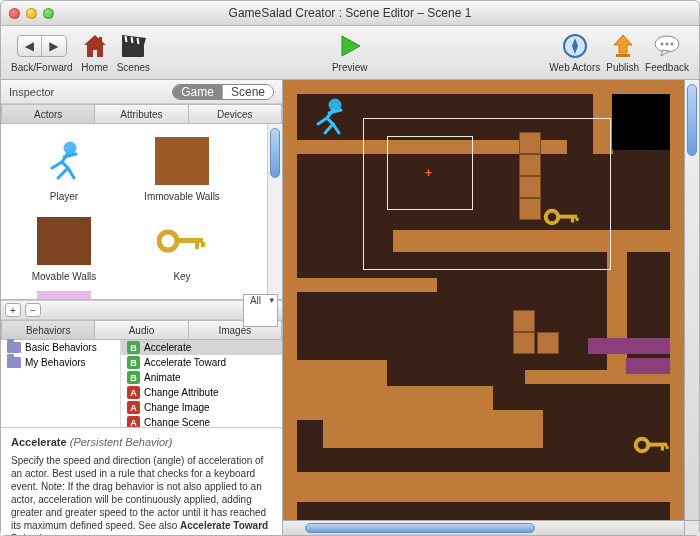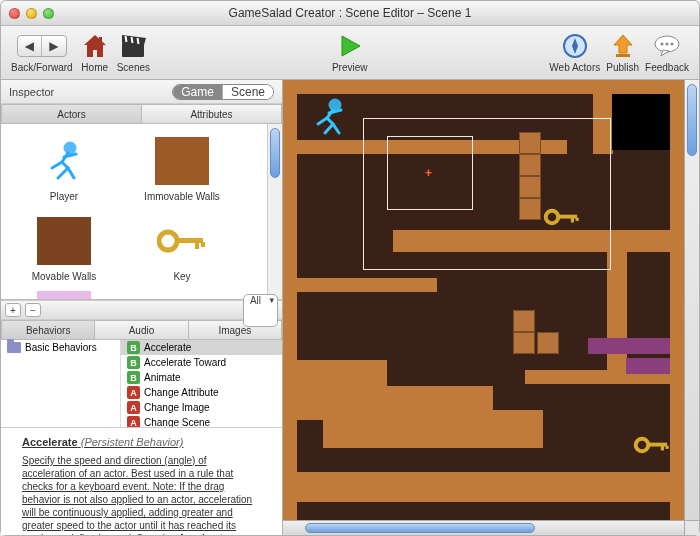--- a/index.html
+++ b/index.html
@@ -31,34 +31,34 @@
   .tabs3 div { flex:1; background:linear-gradient(#f6f6f6,#dedede); border:1px solid #bbb; border-left:none; display:flex; align-items:center; justify-content:center; }
   .tabs3 div:first-child{border-left:1px solid #bbb;}
   .tabs3 div.active{ background:linear-gradient(#e2e2e2,#cfcfcf); }
   .actors { flex:0 0 176px; background:#fff; border-bottom:1px solid #bbb; display:flex; flex-wrap:wrap; overflow:hidden; position:relative; padding:4px 4px; }
   .actor { width:118px; height:80px; display:flex; flex-direction:column; align-items:center; justify-content:center; font-size:10px; color:#333; gap:4px;}
   .actor .thumb { width:58px; height:52px; display:flex; align-items:center; justify-content:center; }
   .scroll-v { position:absolute; right:0; top:0; bottom:0; width:15px; background:#f0f0f0; border-left:1px solid #ccc; }
   .scroll-v .knob{ position:absolute; left:2px; right:2px; top:4px; height:50px; background:linear-gradient(#bcd5f5,#6b9fe0); border-radius:6px; border:1px solid #6a8ebc;}
   .actorbar { height:20px; background:linear-gradient(#f6f6f6,#dedede); border-top:1px solid #ccc; border-bottom:1px solid #ccc; display:flex; align-items:center; font-size:10px; color:#444; padding:0 4px; gap:4px;}
   .actorbar .sq { width:16px; height:14px; border:1px solid #aaa; border-radius:3px; background:#fff; display:flex; align-items:center; justify-content:center;}
-  .actorbar .alldrop{ margin-left:auto; border:1px solid #aaa; border-radius:5px; background:#fff; padding:0 16px 0 6px; height:33px; position:relative;}
+  .actorbar .alldrop{ margin-left:auto; border:1px solid #aaa; border-radius:0; background:#fff; padding:0 16px 0 6px; height:33px; position:relative;}
   .actorbar .alldrop:after{content:"▾"; position:absolute; right:3px; top:0; font-size:9px;}
   .mid { display:flex; height:88px; border-bottom:1px solid #ccc; background:#fff;}
   .mid .col1 { width:120px; border-right:1px solid #ddd; font-size:10px; }
   .mid .col2 { flex:1; font-size:10px; overflow:hidden;}
   .folder-row { display:flex; align-items:center; gap:4px; padding:2px 6px;}
   .folder-row .fic{ width:14px; height:11px; background:#8b8fc6; border-radius:1px; position:relative;}
   .folder-row .fic:before{content:""; position:absolute; top:-3px; left:0; width:7px; height:3px; background:#8b8fc6; border-radius:1px 1px 0 0;}
   .bh-row{ display:flex; align-items:center; gap:4px; padding:1px 6px;}
   .bh-row.sel{ background:#d4d4d4;}
   .bh-badge{ width:13px; height:13px; border-radius:2px; color:#fff; font-size:9px; font-weight:bold; display:flex; align-items:center; justify-content:center;}
   .bh-badge.B{ background:#4aa84a;}
   .bh-badge.A{ background:#c0392b;}
-  .desc { padding:8px 21px; font-size:10px; color:#333; background:#fff; flex:1; overflow:hidden;text-decoration:underline;}
+  .desc { padding:8px 10px; font-size:10px; color:#333; background:#fff; flex:1; overflow:hidden;}
   .desc .dt { font-size:11px;}
   .desc .dt b{ font-weight:bold;}
   .desc .dt i{ font-style:italic; color:#666;}
   .desc p { margin-top:6px; line-height:1.3;}
   .stage { flex:1; position:relative; background:#3a2117; overflow:hidden;}
   .hscroll{ position:absolute; left:0; right:15px; bottom:0; height:15px; background:linear-gradient(#f0f0f0,#d8d8d8); border-top:1px solid #aaa;}
   .hscroll .hknob{ position:absolute; top:2px; bottom:2px; left:22px; width:230px; background:linear-gradient(#bcd5f5,#6b9fe0); border-radius:6px; border:1px solid #6a8ebc;}
   .vscroll{ position:absolute; top:0; bottom:15px; right:0; width:15px; background:linear-gradient(#f0f0f0,#d8d8d8); border-left:1px solid #aaa;}
   .vscroll .vknob{ position:absolute; left:2px; right:2px; top:4px; height:72px; background:linear-gradient(#bcd5f5,#6b9fe0); border-radius:6px; border:1px solid #6a8ebc;}
   .corner{ position:absolute; right:0; bottom:0; width:15px; height:15px; background:#e6e6e6; border-left:1px solid #aaa; border-top:1px solid #aaa;}
@@ -168,20 +168,21 @@
       <div class="insp-head">
         <span>Inspector</span>
         <div class="seg">
           <div class="active">Game</div>
           <div>Scene</div>
         </div>
       </div>
       <div class="tabs3">
         <div class="active">Actors</div>
         <div>Attributes</div>
+        <div>Devices</div>
       </div>
 
       <div class="actors">
         <div class="actor">
           <div class="thumb">
             <svg width="40" height="42" viewBox="0 0 40 42">
               <g fill="none" stroke="#2aa8ff" stroke-width="3" stroke-linecap="round">
                 <circle cx="26" cy="8" r="5" fill="#2aa8ff" opacity="0.8"></circle>
                 <path d="M24 13 L18 22 L24 28"></path>
                 <path d="M18 22 L8 28"></path>
@@ -237,20 +238,24 @@
         <div>Audio</div>
         <div>Images</div>
       </div>
 
       <div class="mid">
         <div class="col1">
           <div class="folder-row">
             <div class="fic"></div>
             <span>Basic Behaviors</span>
           </div>
+          <div class="folder-row">
+            <div class="fic"></div>
+            <span>My Behaviors</span>
+          </div>
         </div>
         <div class="col2">
           <div class="bh-row sel">
               <div class="bh-badge B">B</div>
               <span>Accelerate</span>
             </div>
           <div class="bh-row">
               <div class="bh-badge B">B</div>
               <span>Accelerate Toward</span>
             </div>

